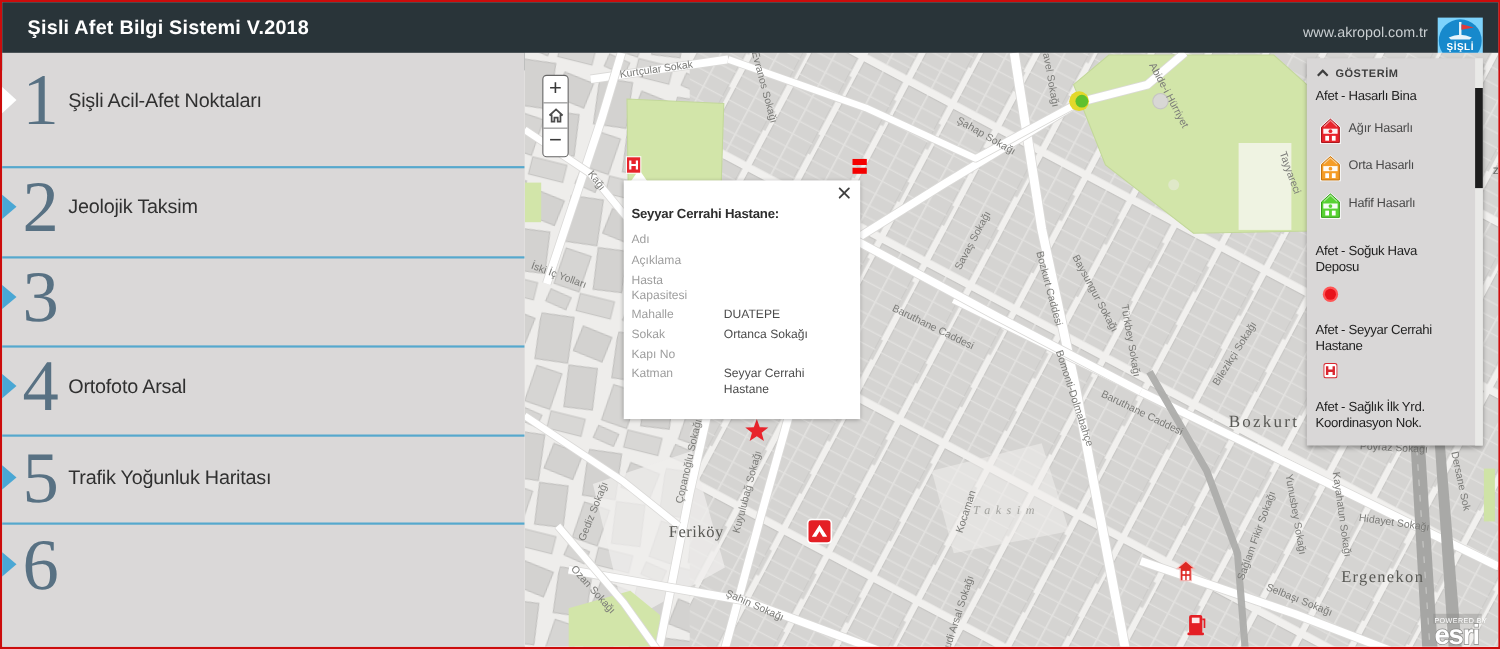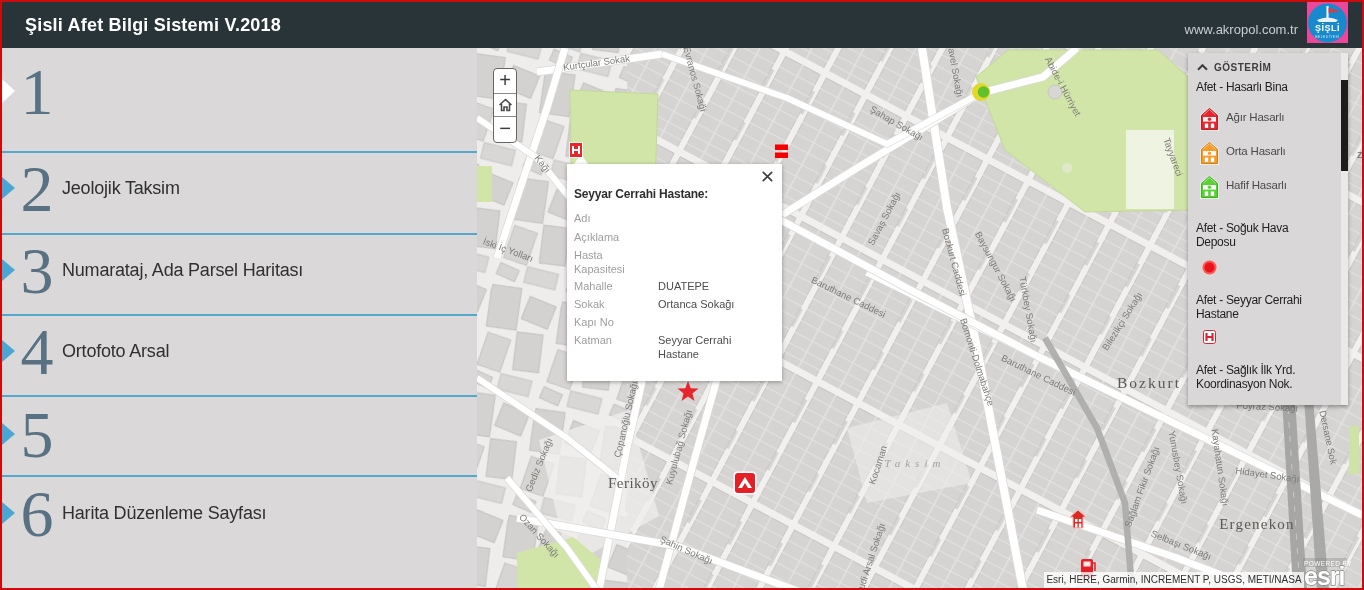--- a/index.html
+++ b/index.html
@@ -1,20 +1,20 @@
 <!DOCTYPE html>
 <html><head><meta charset="utf-8"><title>Şisli Afet Bilgi Sistemi</title>
 <style>
 * { margin:0; padding:0; box-sizing:border-box; }
 html,body { width:1364px; height:590px; overflow:hidden; font-family:"Liberation Sans",sans-serif; }
 #frame { position:absolute; inset:0; width:1364px; height:590px; border:2px solid #cc0c0c; background:#dad8d8; }
 #hdr { position:absolute; left:0; top:0; width:100%; height:62px; background:#293439; }
 #hdr .ttl { position:absolute; left:23px; top:13px; color:#fff; font-size:18px; font-weight:bold; letter-spacing:0.2px; }
 #hdr .url { position:absolute; right:64px; top:20px; color:#c9ced1; font-size:13px; }
-#logo { position:absolute; right:14px; top:0; width:41px; height:41px; background:#ec4899; }
+#logo { position:absolute; right:14px; top:14px; width:41px; height:41px; background:#7dd3fc; }
 #side { position:absolute; left:0; top:46px; width:475px; bottom:0; background:#dad8d8; }
 .it { position:absolute; left:0; width:100%; }
 .sep { position:absolute; left:0; width:100%; height:0; border-top:2px solid #55a8cd; }
 .tri { position:absolute; left:0; width:0; height:0; border-style:solid; }
 .num { position:absolute; left:15px; width:40px; text-align:center; font-family:"Liberation Serif",serif; color:#587183; }
 .lbl { position:absolute; left:60px; font-size:18px; letter-spacing:-0.2px; color:#303030; }
 #map { position:absolute; left:475px; top:46px; right:0; bottom:0; overflow:hidden; background:#f2f1ef; }
 #zoomc { position:absolute; left:16px; top:20px; width:24px; height:75px; background:#fff; border:1.5px solid #666; border-radius:4px; }
 #zoomc div { width:100%; height:24px; text-align:center; color:#3a3a3a; font-size:20px; line-height:23px; }
 #zoomc .mid { border-top:1px solid #8a8a8a; border-bottom:1px solid #8a8a8a; height:24px; }
@@ -45,48 +45,48 @@
         <path d="M10 18 Q20.5 13 31 18 L29 20 H12 Z" fill="#e8f4fb"></path>
         <text x="20.5" y="29" text-anchor="middle" style="font-family:'Liberation Sans';font-size:9px;font-weight:bold;fill:#fff;letter-spacing:0.5px">ŞİŞLİ</text>
         <text x="20.5" y="35.5" text-anchor="middle" style="font-family:'Liberation Sans';font-size:3.5px;fill:#cfe6f5;letter-spacing:0.4px">BELEDİYESİ</text>
       </svg>
     </div>
   </div>
   <div id="side">
 <div class="it" style="top:0px;height:104px">
 <div class="tri" style="top:31px;border-width:12.5px 0 12.5px 13.5px;border-color:transparent transparent transparent #ffffff"></div>
 <div class="num" style="top:10px;font-size:66px;line-height:68px">1</div>
+<div class="lbl" style="top:33px">Şişli Acil-Afet Noktaları</div>
 </div>
 <div class="it" style="top:104px;height:81.5px">
 <div class="tri" style="top:25px;border-width:11px 0 11px 13.5px;border-color:transparent transparent transparent #4aa7d4"></div>
 <div class="num" style="top:3px;font-size:66px;line-height:68px">2</div>
 <div class="lbl" style="top:26px">Jeolojik Taksim</div>
 <div class="sep" style="top:-1px"></div>
 </div>
 <div class="it" style="top:185.5px;height:81px">
 <div class="tri" style="top:25px;border-width:11px 0 11px 13.5px;border-color:transparent transparent transparent #4aa7d4"></div>
 <div class="num" style="top:3px;font-size:66px;line-height:68px">3</div>
-<div class="lbl" style="top:26px">Numarataj, Ada Parsel Haritası</div>
 <div class="sep" style="top:-1px"></div>
 </div>
 <div class="it" style="top:266.5px;height:81px">
 <div class="tri" style="top:25px;border-width:11px 0 11px 13.5px;border-color:transparent transparent transparent #4aa7d4"></div>
 <div class="num" style="top:3px;font-size:66px;line-height:68px">4</div>
 <div class="lbl" style="top:26px">Ortofoto Arsal</div>
 <div class="sep" style="top:-1px"></div>
 </div>
 <div class="it" style="top:347.5px;height:80.5px">
 <div class="tri" style="top:27px;border-width:11px 0 11px 13.5px;border-color:transparent transparent transparent #4aa7d4"></div>
 <div class="num" style="top:5px;font-size:66px;line-height:68px">5</div>
+<div class="lbl" style="top:28px">Trafik Yoğunluk Haritası</div>
 <div class="sep" style="top:-1px"></div>
 </div>
 <div class="it" style="top:428px;height:112px">
 <div class="tri" style="top:26px;border-width:11px 0 11px 13.5px;border-color:transparent transparent transparent #4aa7d4"></div>
 <div class="num" style="top:4px;font-size:66px;line-height:68px">6</div>
-<div class="lbl" style="top:27px">Harita Düzenleme Sayfası</div>
 <div class="sep" style="top:-1px"></div>
 </div>
   </div>
   <div id="map">
 <svg width="885" height="540" viewBox="0 0 885 540" style="position:absolute;left:0;top:0">
 <defs>
 <pattern id="pa" width="46" height="138" patternUnits="userSpaceOnUse" patternTransform="rotate(28)">
   <rect width="46" height="138" fill="#f1f0ee"></rect>
   <rect x="0" y="0" width="40" height="131" fill="#d5d4d2"></rect>
   <rect x="40" y="18" width="3" height="26" fill="#d5d4d2"></rect>
@@ -299,21 +299,20 @@
 <div class="pr" style="top:67px">Açıklama</div>
 <div class="pr" style="top:85px">Hasta Kapasitesi</div>
 <div class="pr" style="top:116px">Mahalle</div>
 <div class="pv" style="top:116px">DUATEPE</div>
 <div class="pr" style="top:134px">Sokak</div>
 <div class="pv" style="top:134px">Ortanca Sokağı</div>
 <div class="pr" style="top:152px">Kapı No</div>
 <div class="pr" style="top:170px">Katman</div>
 <div class="pv" style="top:170px">Seyyar Cerrahi Hastane</div>
     </div>
-    <div id="attr">Esri, HERE, Garmin, INCREMENT P, USGS, METI/NASA</div>
     <div id="esri">
       <svg width="63" height="31" viewBox="0 0 63 31">
         <rect x="4" y="1" width="44" height="9" fill="#8a8a88" opacity="0.4"></rect>
           <text x="5" y="9" style="font-family:'Liberation Sans';font-size:6.5px;fill:#ffffff;letter-spacing:0.4px">POWERED BY</text>
         <text x="5" y="28" style="font-family:'Liberation Sans';font-size:25px;font-weight:bold;letter-spacing:-1px;fill:#ffffff" stroke="#8a8a88" stroke-width="1.3" paint-order="stroke">esri</text>
       </svg>
     </div>
   </div>
 </div>
 </body></html>

